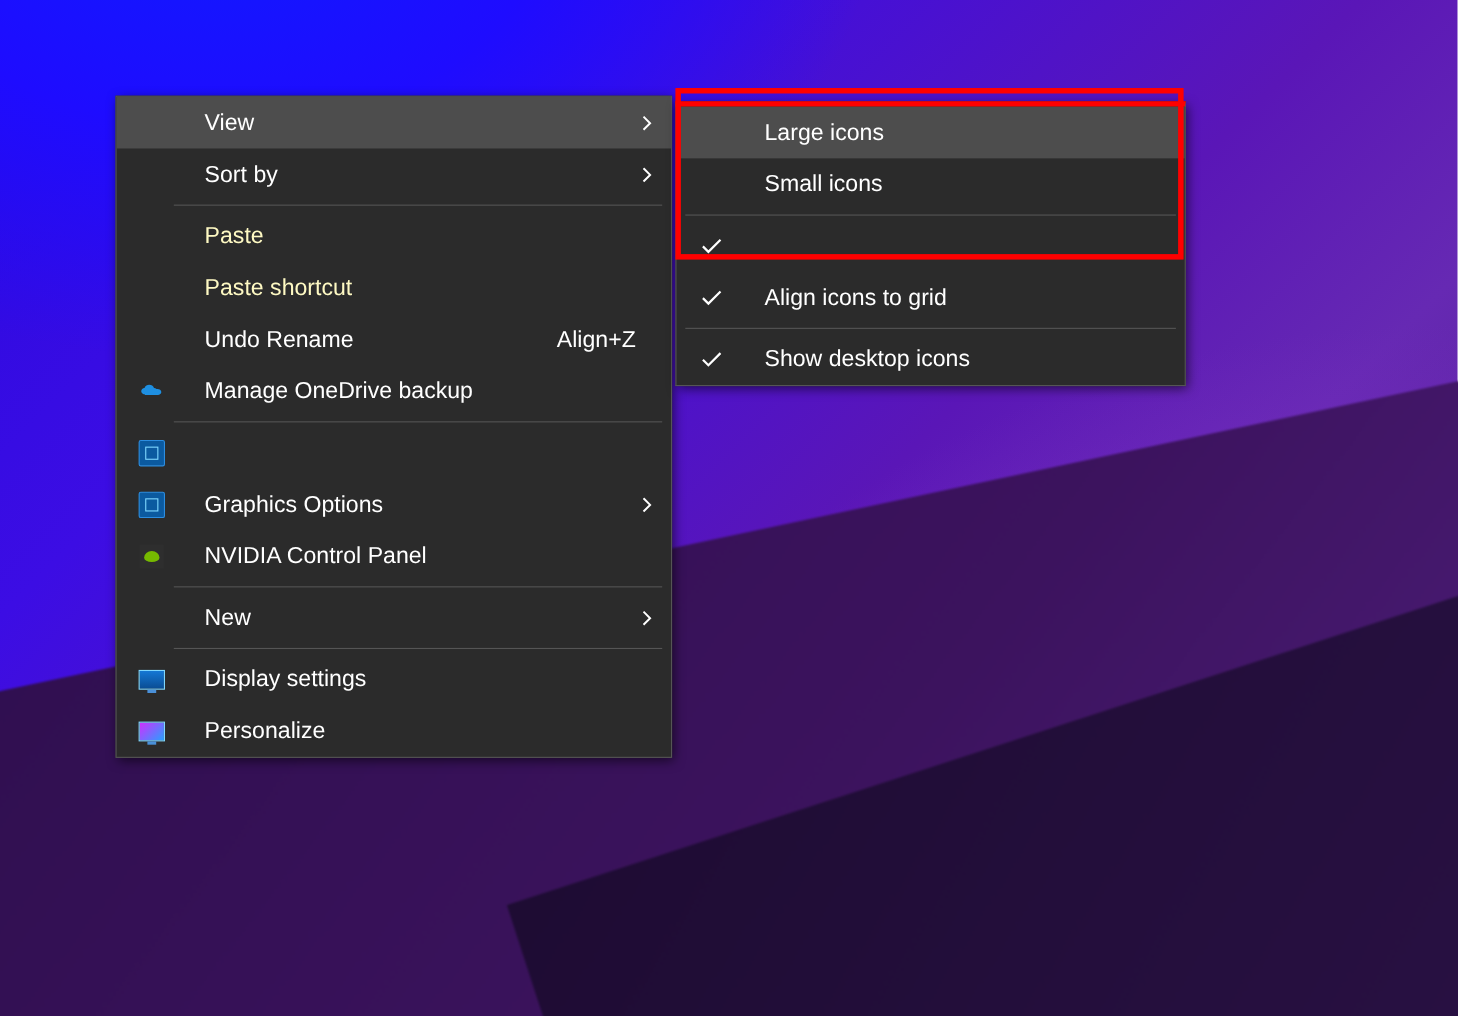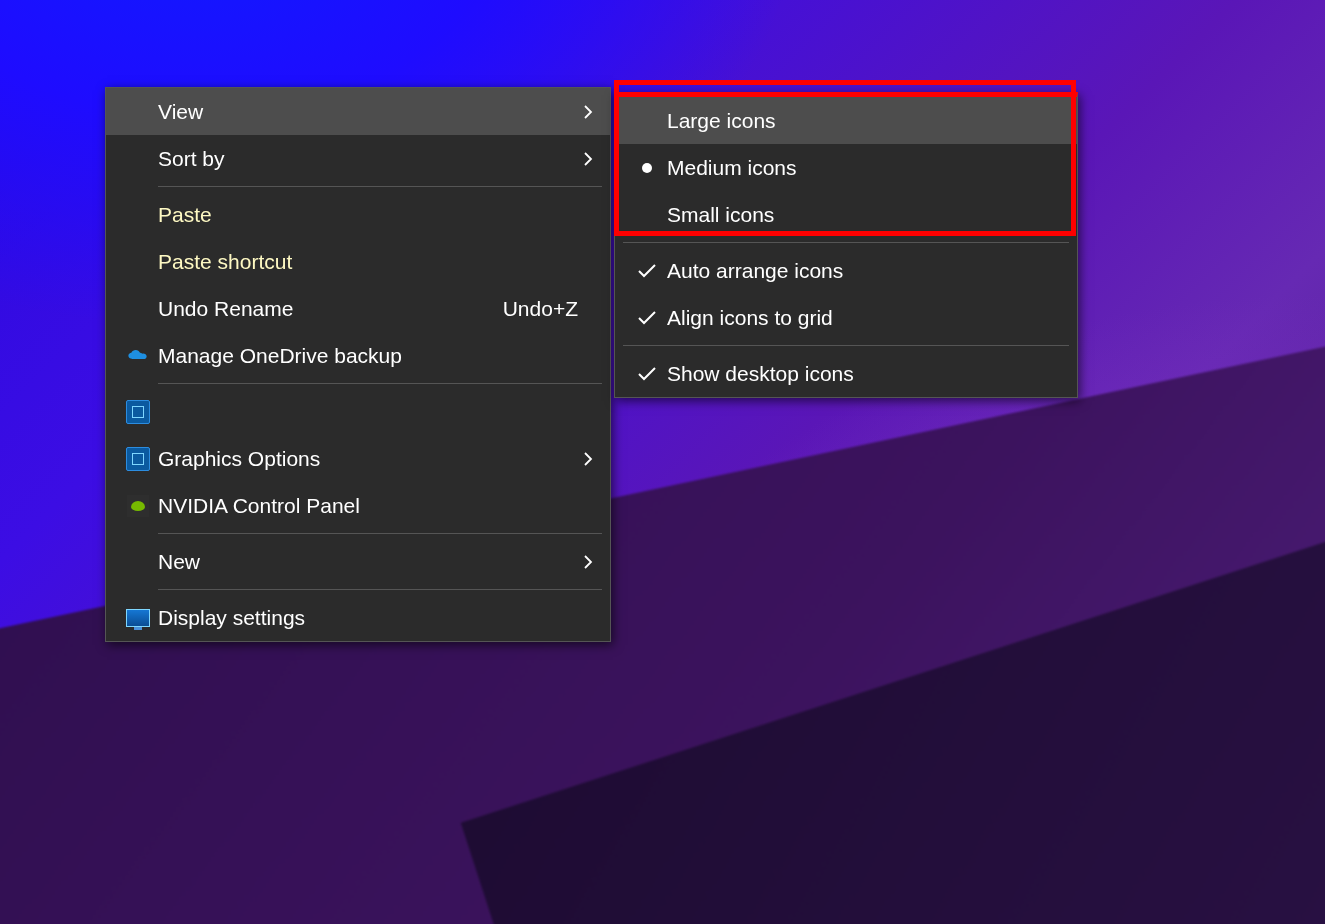--- a/index.html
+++ b/index.html
@@ -78,20 +78,21 @@
     width: 40px;
     display: flex;
     align-items: center;
     justify-content: center;
     flex-shrink: 0;
   }
   .label {
     flex: 1;
     white-space: nowrap;
     color: #fff;
+    margin-left: 28px;
   }
   .shortcut {
     color: #fff;
     padding-right: 20px;
   }
   .arrow {
     width: 20px;
     display: flex;
     align-items: center;
     justify-content: center;
@@ -212,21 +213,21 @@
 
   <div class="item disabled">
     <span class="iconcell"></span>
     <span class="label">Paste shortcut</span>
     <span class="arrow"></span>
   </div>
 
   <div class="item">
     <span class="iconcell"></span>
     <span class="label">Undo Rename</span>
-    <span class="shortcut">Undo+Z</span>
+    <span class="shortcut">Align+Z</span>
   </div>
 
   <div class="item">
     <span class="iconcell">
       <svg class="onedrive-svg" viewBox="0 0 24 16">
         <path d="M5 11c-2 0-4-1.2-4-3.3 0-2 1.6-3.2 3.4-3.4C5.2 2 7.3 1 9.3 1c2.3 0 4.2 1.3 5 3.2 1 .1 2 .5 2.6 1.2.2-.1.6-.2 1-.2 2 0 4 1.3 4 3.3 0 1.8-1.6 3-3.6 3H5z" fill="#1e8fe1"></path>
       </svg>
     </span>
     <span class="label">Manage OneDrive backup</span>
     <span class="arrow"></span>
@@ -282,51 +283,51 @@
   <div class="separator"></div>
 
   <div class="item">
     <span class="iconcell">
       <span class="display-icon"></span>
     </span>
     <span class="label">Display settings</span>
     <span class="arrow"></span>
   </div>
 
+  <div class="item">
+    <span class="iconcell">
+      <span class="personalize-icon"></span>
+    </span>
+    <span class="label">Personalize</span>
+    <span class="arrow"></span>
+  </div>
 
 </div>
 
 <div class="menu sub">
 
   <div class="item hover">
     <span class="iconcell"></span>
     <span class="label">Large icons</span>
   </div>
 
-  <div class="item">
-    <span class="iconcell">
-      <span class="radio-dot"></span>
-    </span>
-    <span class="label">Medium icons</span>
-  </div>
 
   <div class="item">
     <span class="iconcell"></span>
     <span class="label">Small icons</span>
   </div>
 
   <div class="separator full"></div>
 
   <div class="item">
     <span class="iconcell">
       <svg width="20" height="16" viewBox="0 0 20 16">
           <path d="M2 8 L7 13 L18 2" stroke="#fff" stroke-width="2" fill="none"></path>
         </svg>
     </span>
-    <span class="label">Auto arrange icons</span>
   </div>
 
   <div class="item">
     <span class="iconcell">
       <svg width="20" height="16" viewBox="0 0 20 16">
           <path d="M2 8 L7 13 L18 2" stroke="#fff" stroke-width="2" fill="none"></path>
         </svg>
     </span>
     <span class="label">Align icons to grid</span>
   </div>

